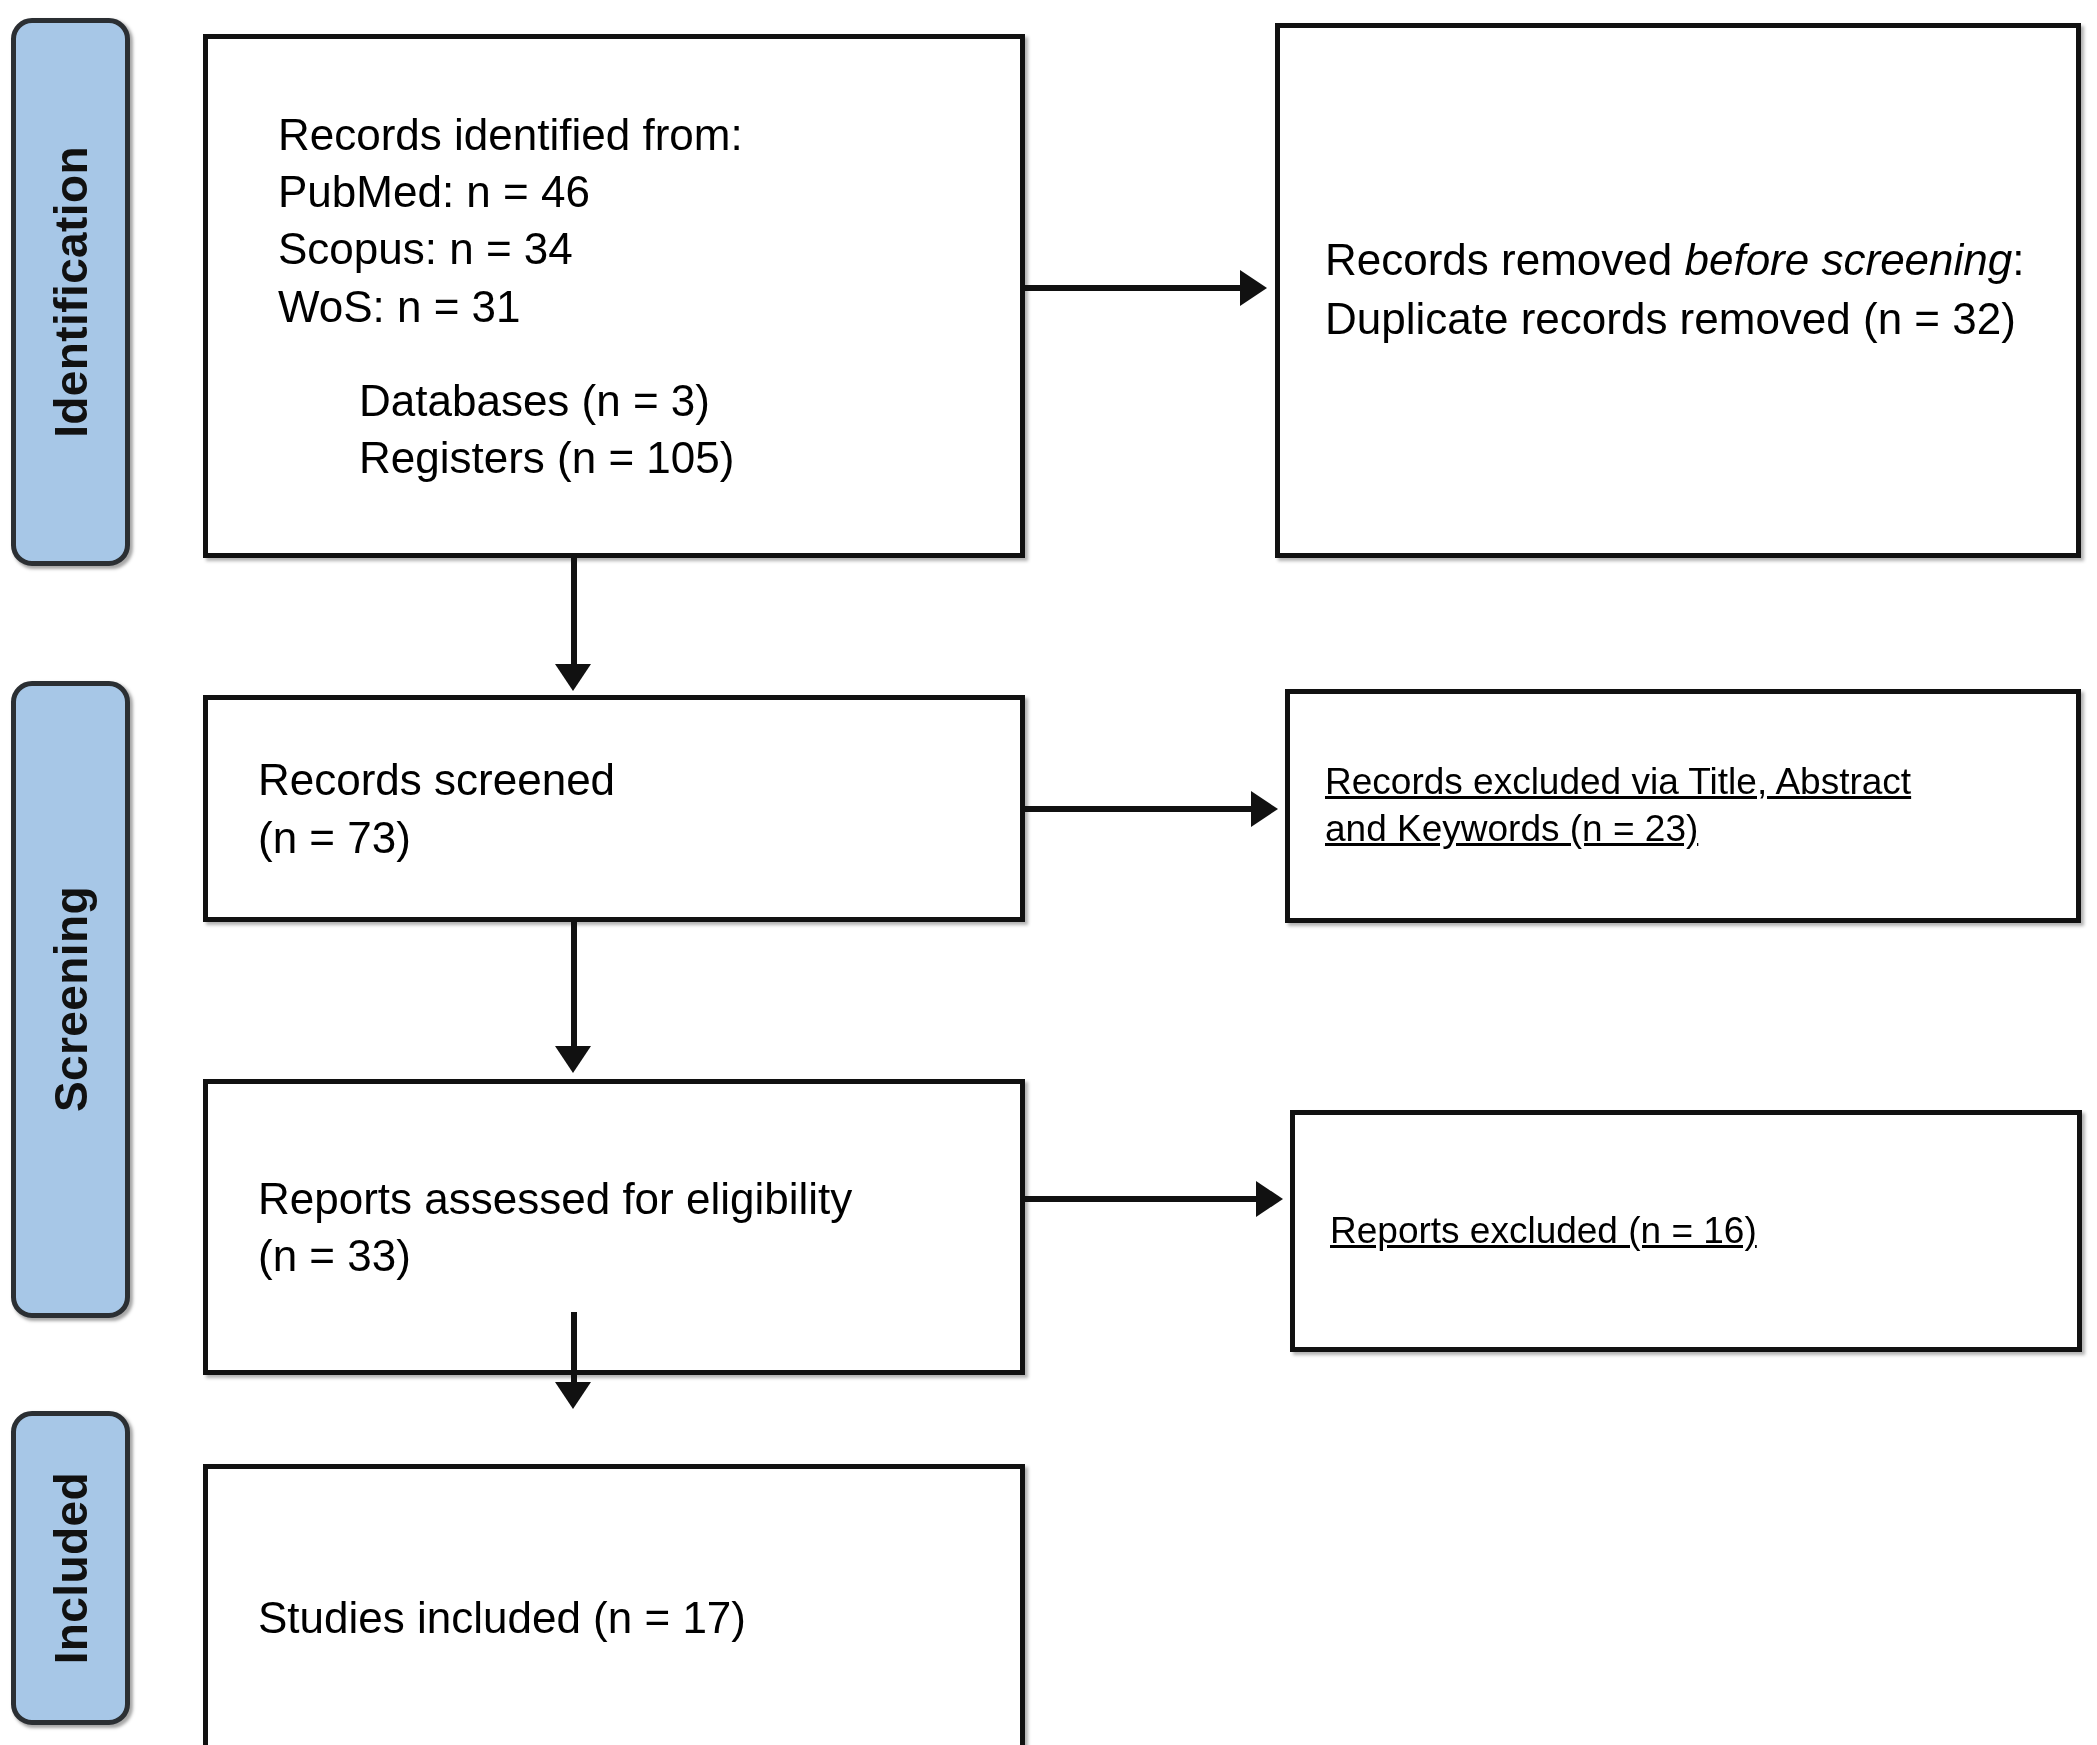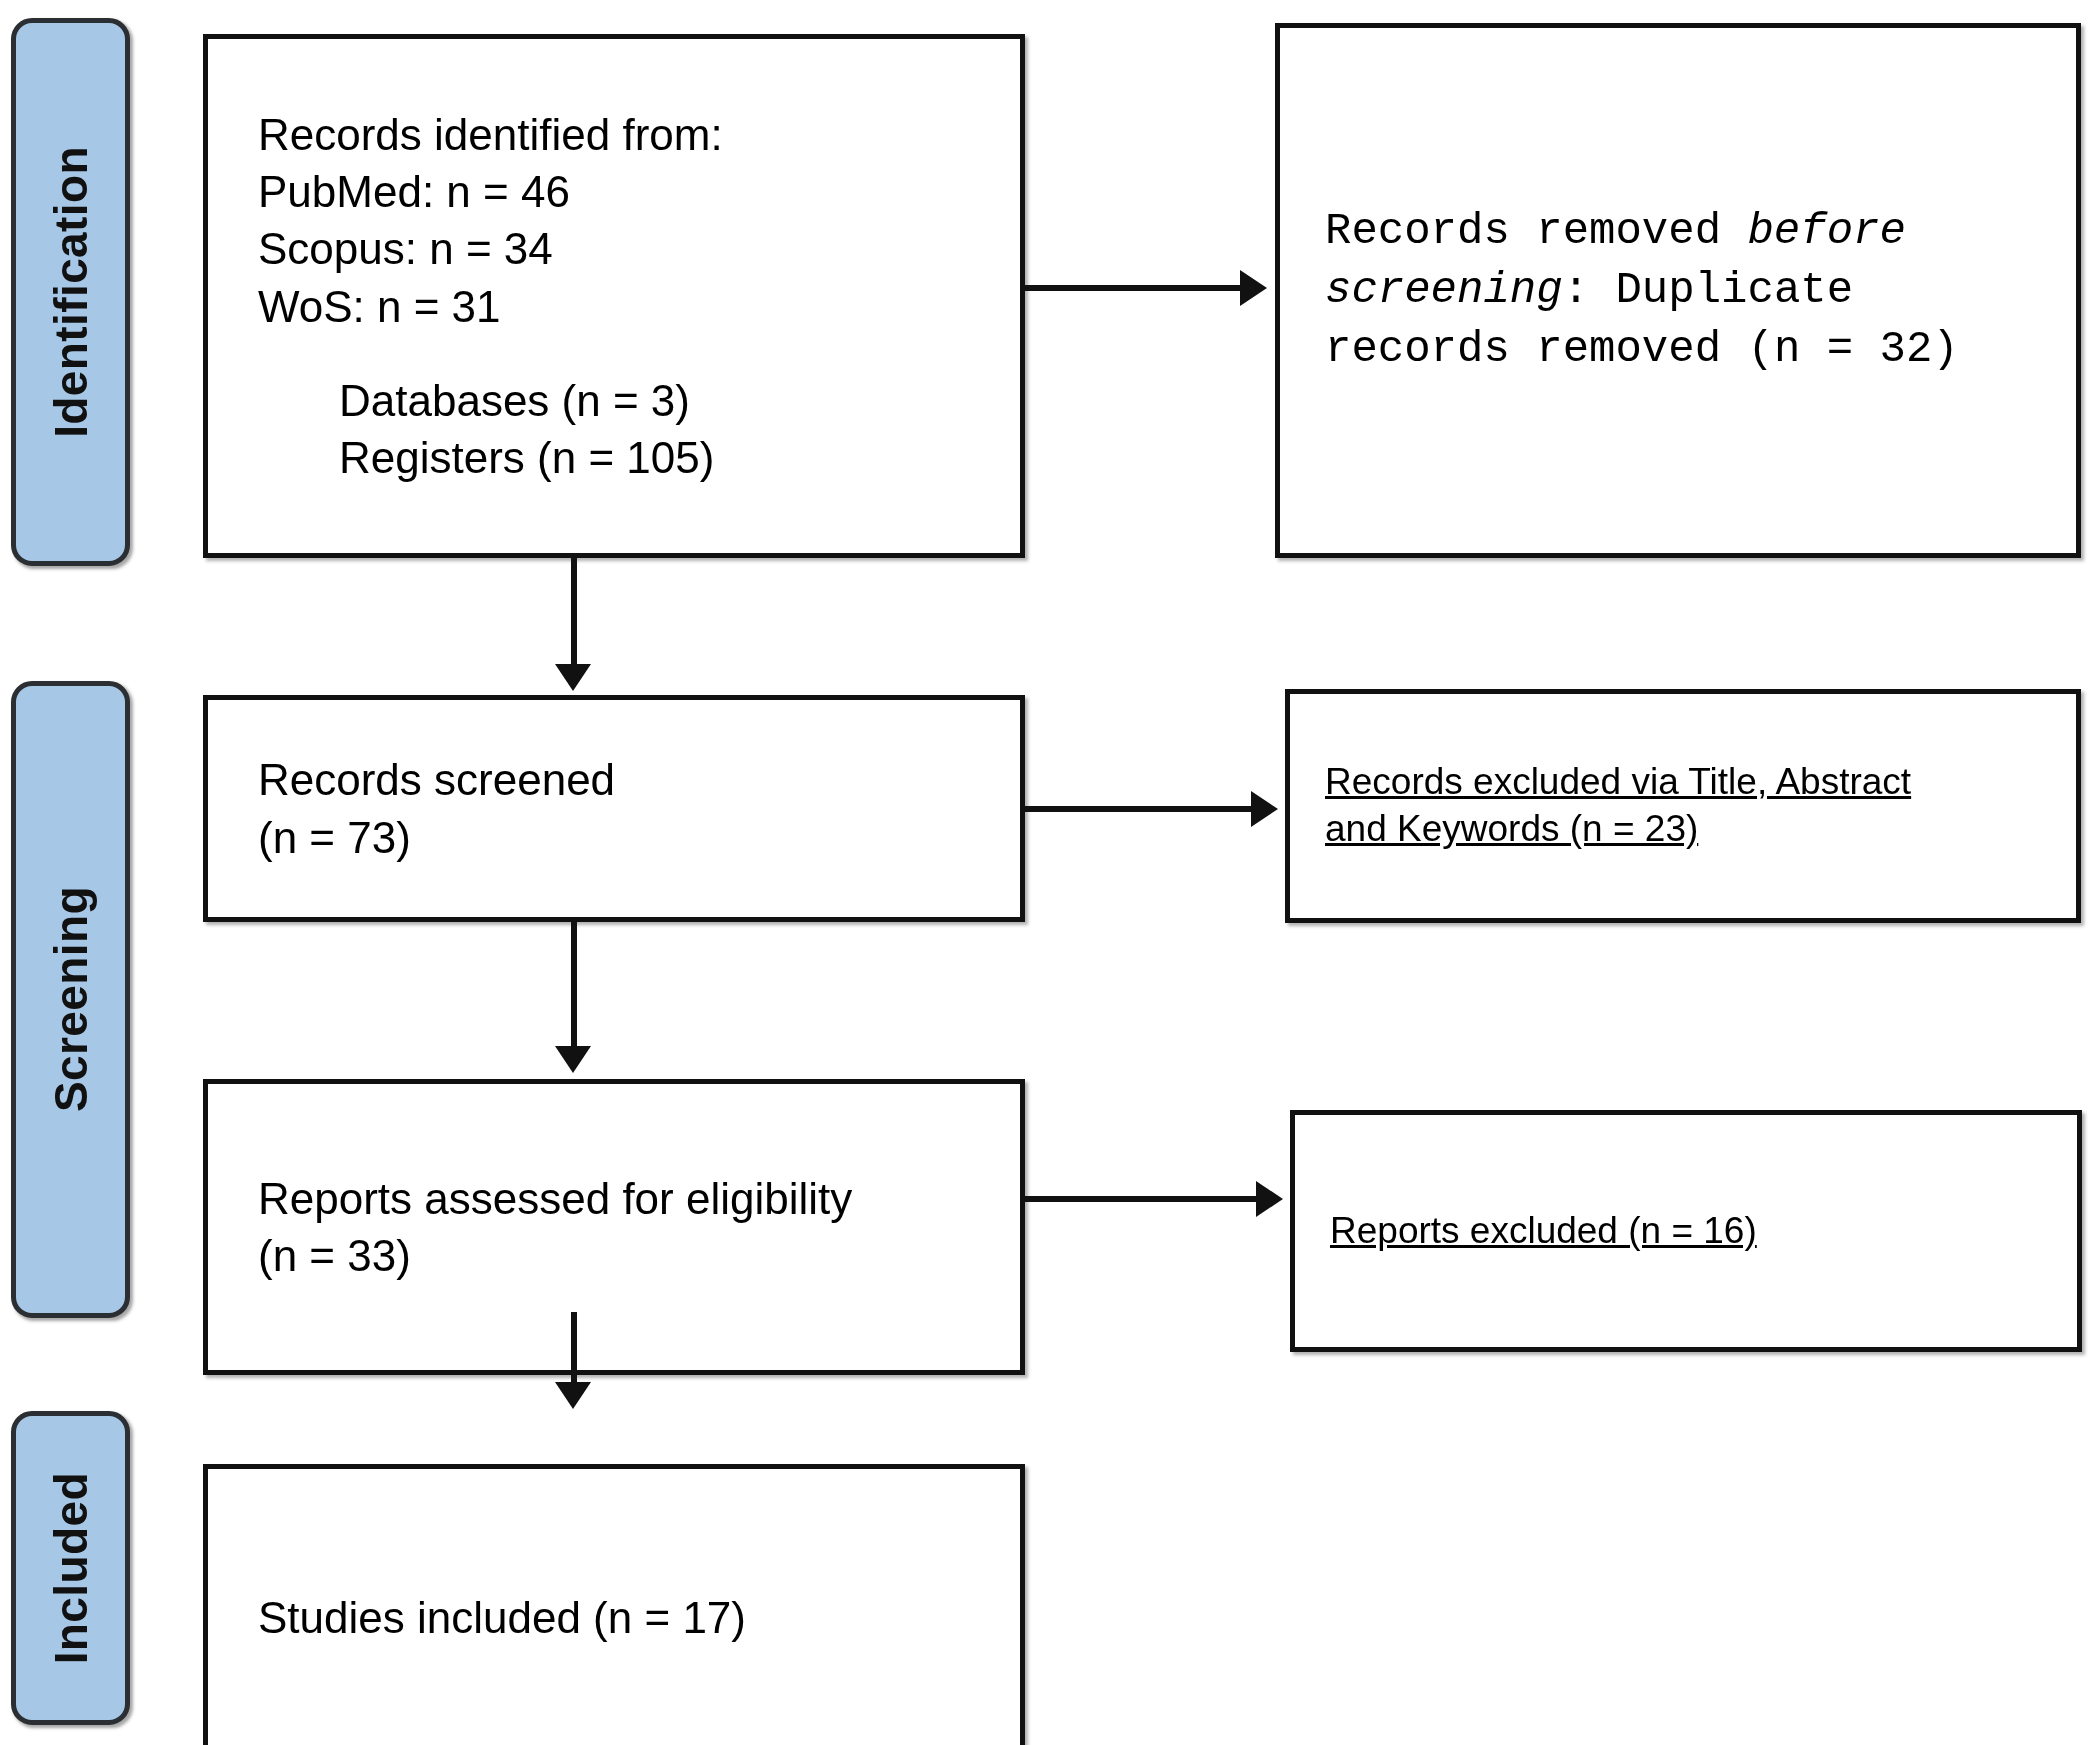--- a/index.html
+++ b/index.html
@@ -65,34 +65,34 @@
     line-height: 1.30;
     white-space: pre;
   }
   .flow-box .line.indent { padding-left: 81px; }
   .flow-box .line.spacer { height: 37px; }
 
   
   .flow-box.small .line { font-size: 37px; line-height: 1.26; white-space: normal; }
   .flow-box.small .lines { padding: 0 35px; text-decoration: underline; }
 
-  #box-identified        { left: 203px;  top: 34px;   width: 822px; height: 524px; }
+  #box-identified        { left: 203px;  top: 34px;   width: 822px; height: 524px; padding-left: 20px; }
   #box-removed           { left: 1275px; top: 22.6px;   width: 806px; height: 535px; }
   #box-screened          { left: 203px;  top: 695px;  width: 822px; height: 227px; }
   #box-excluded-screen   { left: 1285px; top: 689px;  width: 796px;  height: 234px; }
   #box-eligibility       { left: 203px;  top: 1079px; width: 822px; height: 296px; }
   #box-excluded-reports  { left: 1290px; top: 1074px; width: 792px;  height: 242px; margin-top: 36px; }
   #box-included          { left: 203px;  top: 1417px; width: 822px; height: 308px; }
 
   #box-identified .lines,
   #box-screened .lines,
   #box-eligibility .lines,
   #box-included .lines { padding-left: 50px; }
 
-  #box-removed .lines { padding: 0 45px; font-family: Liberation Mono, monospace; }
+  #box-removed .lines { padding: 0 45px; }
   #box-removed .line  { font-size: 44px; line-height: 1.34; white-space: normal; }
   .ital { font-style: italic; }
 
   #box-included { justify-content: center; margin-top: 47px; }
 
   
   .conn { position: absolute; background: #111111; }
   .v-line { width: 6.4px; }
   .h-line { height: 6.4px; }
 

